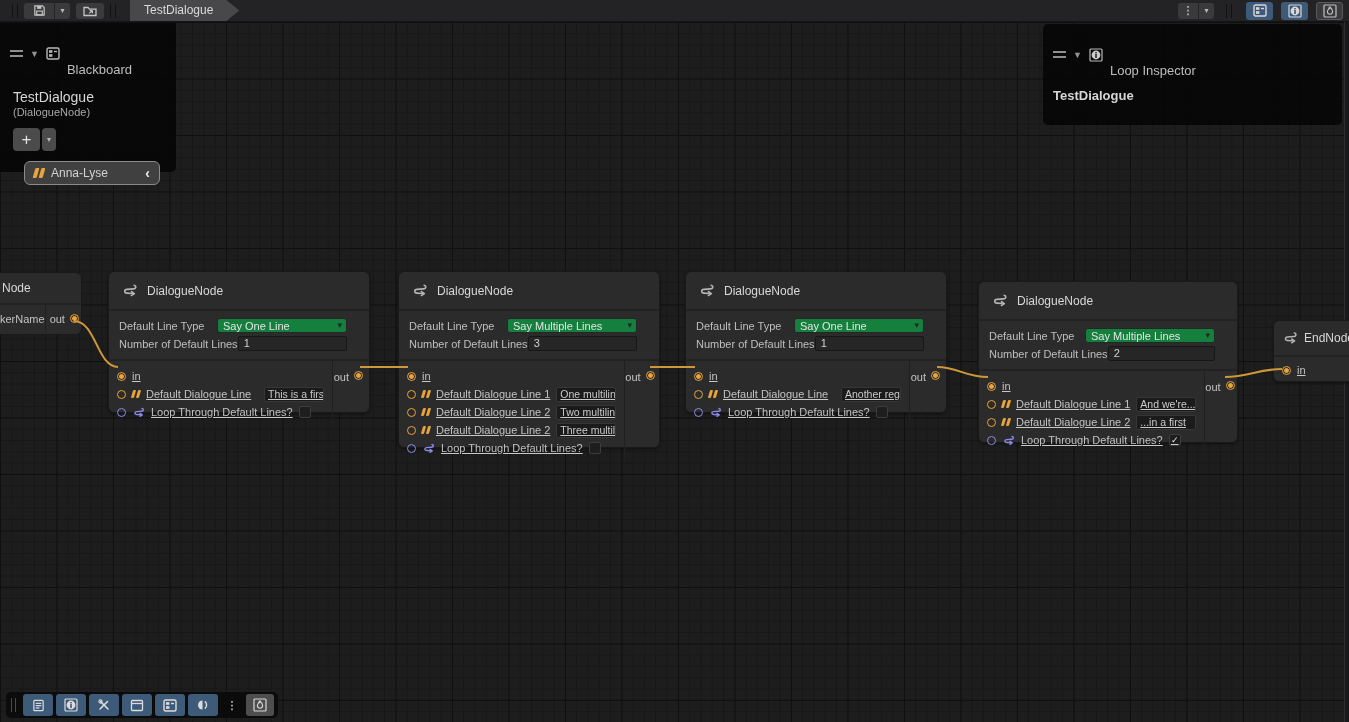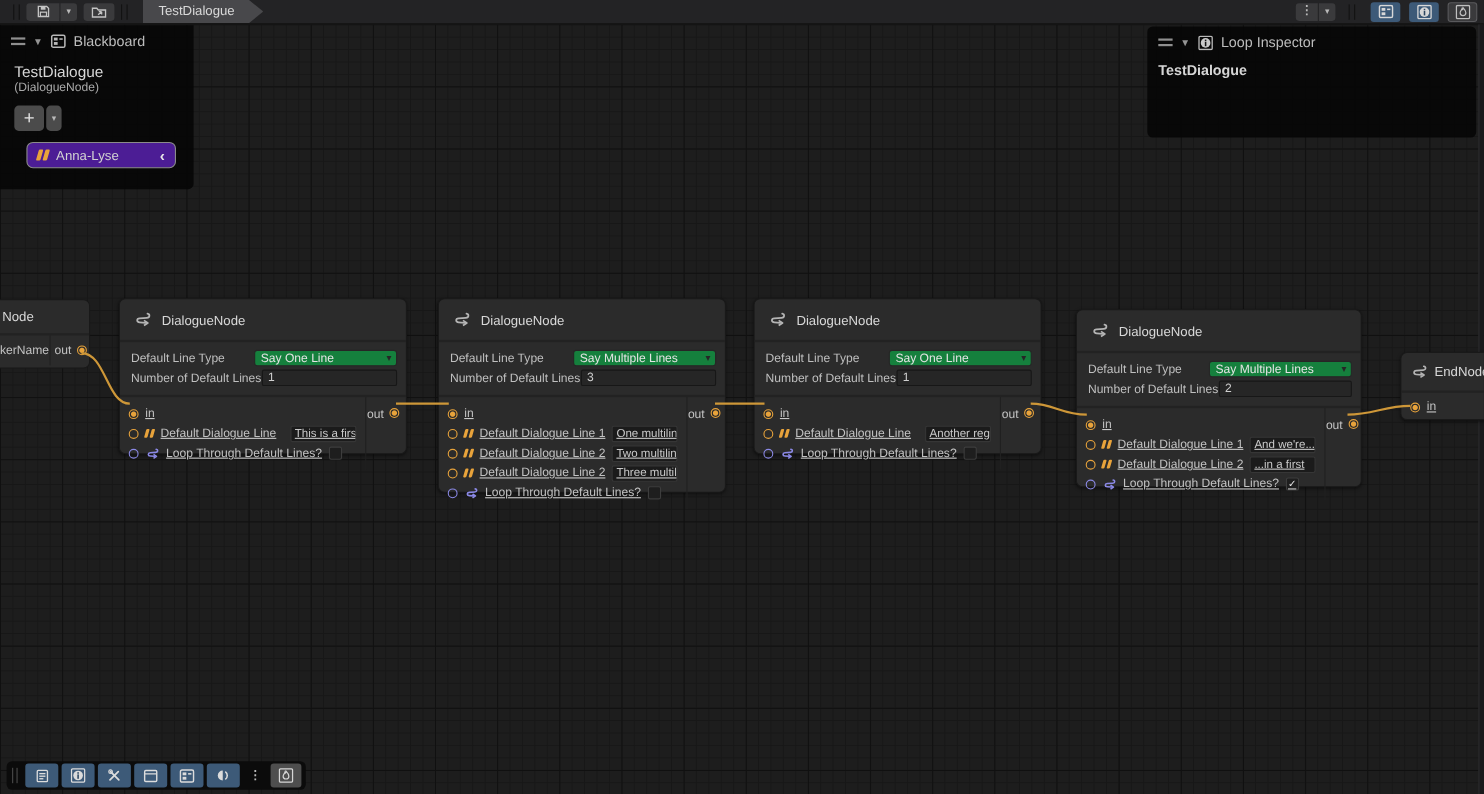--- a/index.html
+++ b/index.html
@@ -51,32 +51,32 @@
 
   
   .right-strip{ position:absolute; top:22px; right:0; width:5px; height:700px;
     background:#19191b; border-left:1px solid #2d2d2f; z-index:5; }
 
   
   .panel { position:absolute; background:rgba(6,6,6,0.93); z-index:30; }
   .panel-header { display:flex; align-items:center; gap:7px; padding:7px 10px 4px 10px; }
   .drag-eq { width:13px; height:7px; border-top:2px solid #8f8f8f; border-bottom:2px solid #8f8f8f; flex:none; }
   .collapse { font-size:9px; color:#949494; flex:none; }
-  .panel-title { font-size:13px; color:#bdbdbd; }
+  .panel-title { font-size:13px; color:#bdbdbd;margin-top:32px; }
   .blackboard-panel { left:0; top:23px; width:176px; height:149px; border-radius:0 0 5px 0; }
   .bb-graphname { font-size:14px; color:#d6d6d6; padding:8px 0 0 13px; }
   .bb-graphtype { font-size:11px; color:#a9a9a9; padding:1px 0 0 13px; }
   .bb-addrow { display:flex; gap:2px; padding:10px 0 0 13px; }
   .add-btn { width:27px; height:23px; background:#4b4b4b; border-radius:4px;
     color:#e2e2e2; font-size:17px; display:flex; align-items:center; justify-content:center; }
   .add-dd { width:14px; height:23px; background:#4b4b4b; border-radius:4px;
     display:flex; align-items:center; justify-content:center; }
   .bb-field {
     margin:10px 0 0 24px; width:136px; height:24px;
-    background:#4c1d95; border:1px solid #8b8b8b; border-radius:6px;
+    background:#404040; border:1px solid #8b8b8b; border-radius:6px;
     display:flex; align-items:center; gap:7px; padding:0 9px;
   }
   .bb-field-name { font-size:12px; color:#d2d2d2; flex:1; }
   .chev { font-size:14px; color:#e8e8e8; font-weight:bold; line-height:1; }
   .inspector-panel { left:1043px; top:24px; width:299px; height:101px; border-radius:5px; }
   .insp-selection { font-size:13px; font-weight:bold; color:#d6d6d6; padding:6px 0 0 10px; }
 
   
   svg{display:block;}
   .quote-icon{ display:inline-flex; gap:2px; flex:none; }
@@ -84,21 +84,21 @@
   .quote-icon.lg i{ width:4px; height:10px; }
 
   
   .node {
     position:absolute; background:#2b2b2b; border:1px solid #191919; border-radius:6px;
     z-index:10; box-shadow:0 1px 3px rgba(0,0,0,0.45);
   }
   .node-header { height:39px; display:flex; align-items:center; gap:9px; padding:0 12px;
     border-bottom:2px solid #222222; }
   .node-title { font-size:12px; color:#d8d8d8; white-space:nowrap; }
-  .node-props { padding:5px 8px 6px 10px; border-bottom:2px solid #222222; }
+  .node-props { padding:5px 22px 6px 10px; border-bottom:2px solid #222222; }
   .prop-row { display:flex; align-items:center; height:17px; margin:1px 0; }
   .prop-label { flex:1; font-size:11px; color:#bfbfbf; white-space:nowrap; }
   .dropdown {
     width:130px; height:15px; background:#15803d; border:1px solid #262626; border-radius:3px;
     display:flex; align-items:center; font-size:11px; color:#e4e4e4; padding:0 4px 0 5px;
     white-space:nowrap; overflow:hidden;
   }
   .dropdown .grow{flex:1; overflow:hidden;}
   .dropdown .dd-glyph{ color:#262626; font-size:9px; }
   .textfield {

